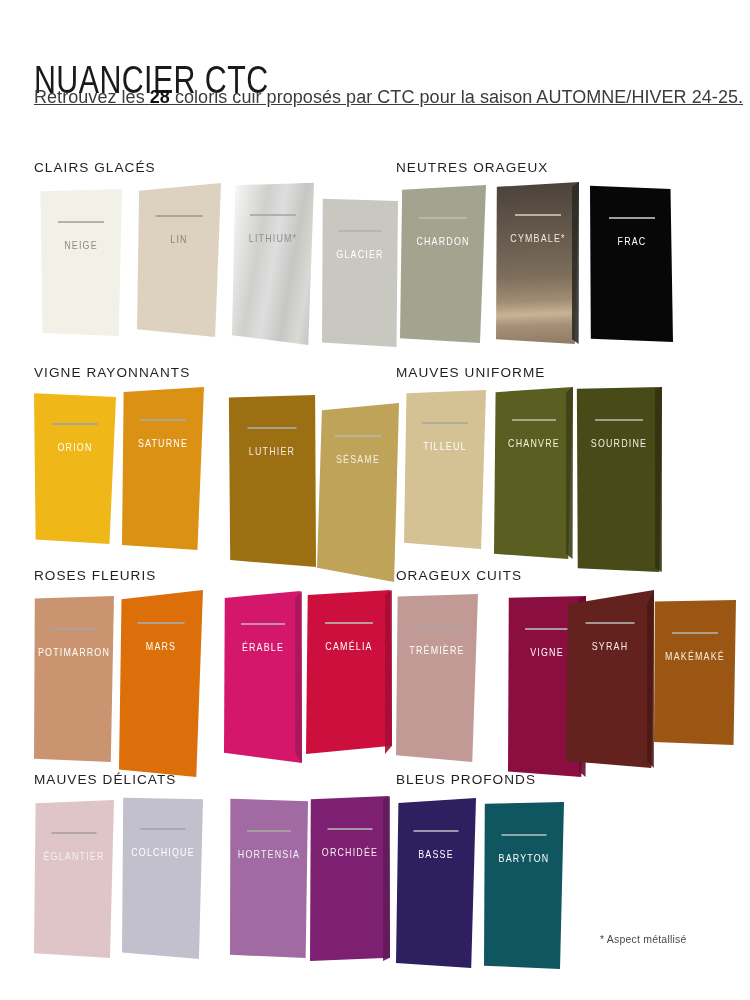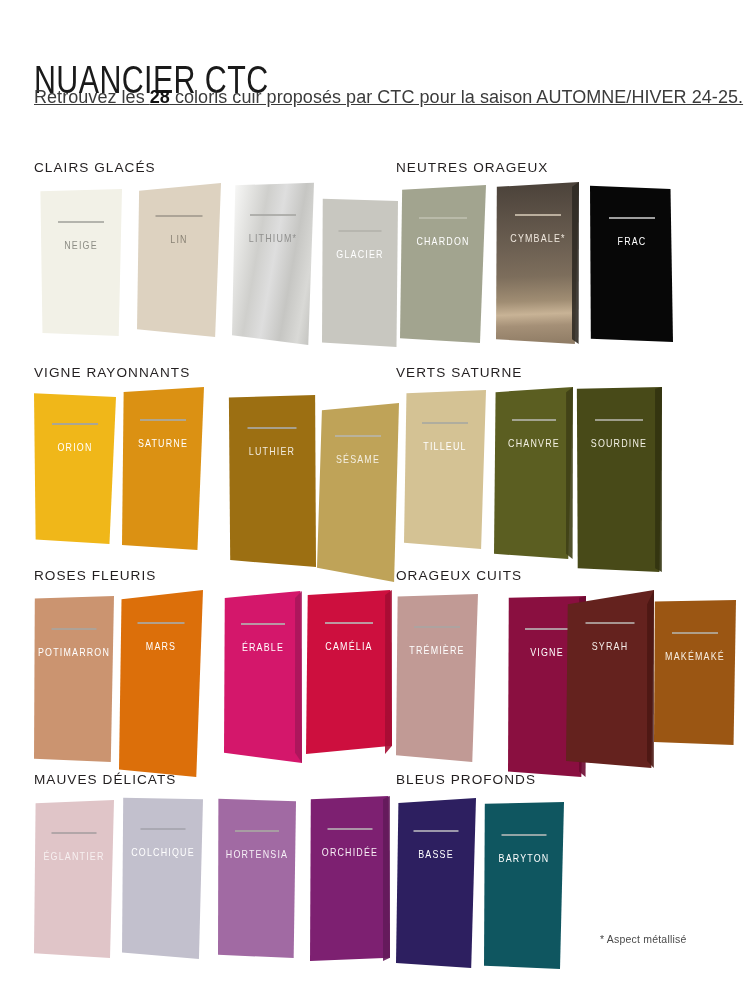--- a/index.html
+++ b/index.html
@@ -137,21 +137,21 @@
             <div class="name" style="color: rgb(242, 236, 224); top: 50px;">LUTHIER</div>
           </div>
           <div class="sw" style="left: 283px; top: 16px; width: 82px; height: 179px;">
             <div class="face" style="clip-path: polygon(6% 4%, 100% 0%, 94% 100%, 0% 92%); background: rgb(191, 163, 88);"></div>
             <div class="dash" style="background: rgb(183, 181, 168); top: 32px; width: 46px;"></div>
             <div class="name" style="color: rgb(244, 239, 226); top: 50px;">SÉSAME</div>
           </div>
         </div>
       </div>
       <div class="group" style="left: 396px; top: 365px;">
-        <div class="group-title">VERTS SATURNE</div>
+        <div class="group-title">MAUVES UNIFORME</div>
         <div class="swatches">
           <div class="sw" style="left: 8px; top: 3px; width: 82px; height: 159px;">
             <div class="face" style="clip-path: polygon(3% 2%, 100% 0%, 94% 100%, 0% 96%); background: rgb(212, 194, 148);"></div>
             <div class="dash" style="background: rgb(169, 169, 160); top: 32px; width: 46px;"></div>
             <div class="name" style="color: rgb(255, 255, 255); top: 50px;">TILLEUL</div>
           </div>
           <div class="sw" style="left: 98px; top: 0px; width: 79px; height: 172px;">
             <div class="face" style="clip-path: polygon(2% 3%, 100% 0%, 94% 100%, 0% 97%); background: rgb(91, 94, 33);"></div>
             <div class="edge" style="background: rgb(63, 64, 22); clip-path: polygon(2% 3%, 100% 0%, 94% 100%, 0% 97%); opacity: 0.9; width: 7px; right: 0px; position: absolute; top: 0px; bottom: 0px;"></div>
             <div class="dash" style="background: rgb(176, 176, 164); top: 32px; width: 44px;"></div>
@@ -225,21 +225,21 @@
           <div class="sw" style="left: 0px; top: 6px; width: 80px; height: 158px;">
             <div class="face" style="clip-path: polygon(2% 2%, 100% 0%, 95% 100%, 0% 97%); background: rgb(224, 197, 200);"></div>
             <div class="dash" style="background: rgb(169, 160, 162); top: 32px; width: 45px;"></div>
             <div class="name" style="color: rgb(247, 240, 241); top: 50px;">ÉGLANTIER</div>
           </div>
           <div class="sw" style="left: 88px; top: 2px; width: 81px; height: 163px;">
             <div class="face" style="clip-path: polygon(1.5% 1%, 100% 2%, 95% 100%, 0% 96%); background: rgb(194, 192, 205);"></div>
             <div class="dash" style="background: rgb(166, 164, 174); top: 32px; width: 45px;"></div>
             <div class="name" style="color: rgb(255, 255, 255); top: 50px;">COLCHIQUE</div>
           </div>
-          <div class="sw" style="left: 184px; top: 4px; width: 78px; height: 160px;">
+          <div class="sw" style="left: 196px; top: 4px; width: 78px; height: 160px;">
             <div class="face" style="clip-path: polygon(0.5% 0.5%, 100% 2%, 97% 100%, 0% 98%); background: rgb(161, 106, 163);"></div>
             <div class="dash" style="background: rgb(169, 166, 163); top: 32px; width: 44px;"></div>
             <div class="name" style="color: rgb(246, 240, 246); top: 50px;">HORTENSIA</div>
           </div>
           <div class="sw" style="left: 276px; top: 2px; width: 80px; height: 165px;">
             <div class="face" style="clip-path: polygon(1% 2%, 98% 0%, 100% 98%, 0% 100%); background: rgb(125, 32, 113);"></div>
             <div class="edge" style="background: rgb(99, 26, 90); clip-path: polygon(1% 2%, 98% 0%, 100% 98%, 0% 100%); opacity: 0.9; width: 7px; right: 0px; position: absolute; top: 0px; bottom: 0px;"></div>
             <div class="dash" style="background: rgb(179, 169, 176); top: 32px; width: 45px;"></div>
             <div class="name" style="color: rgb(247, 238, 245); top: 50px;">ORCHIDÉE</div>
           </div>

